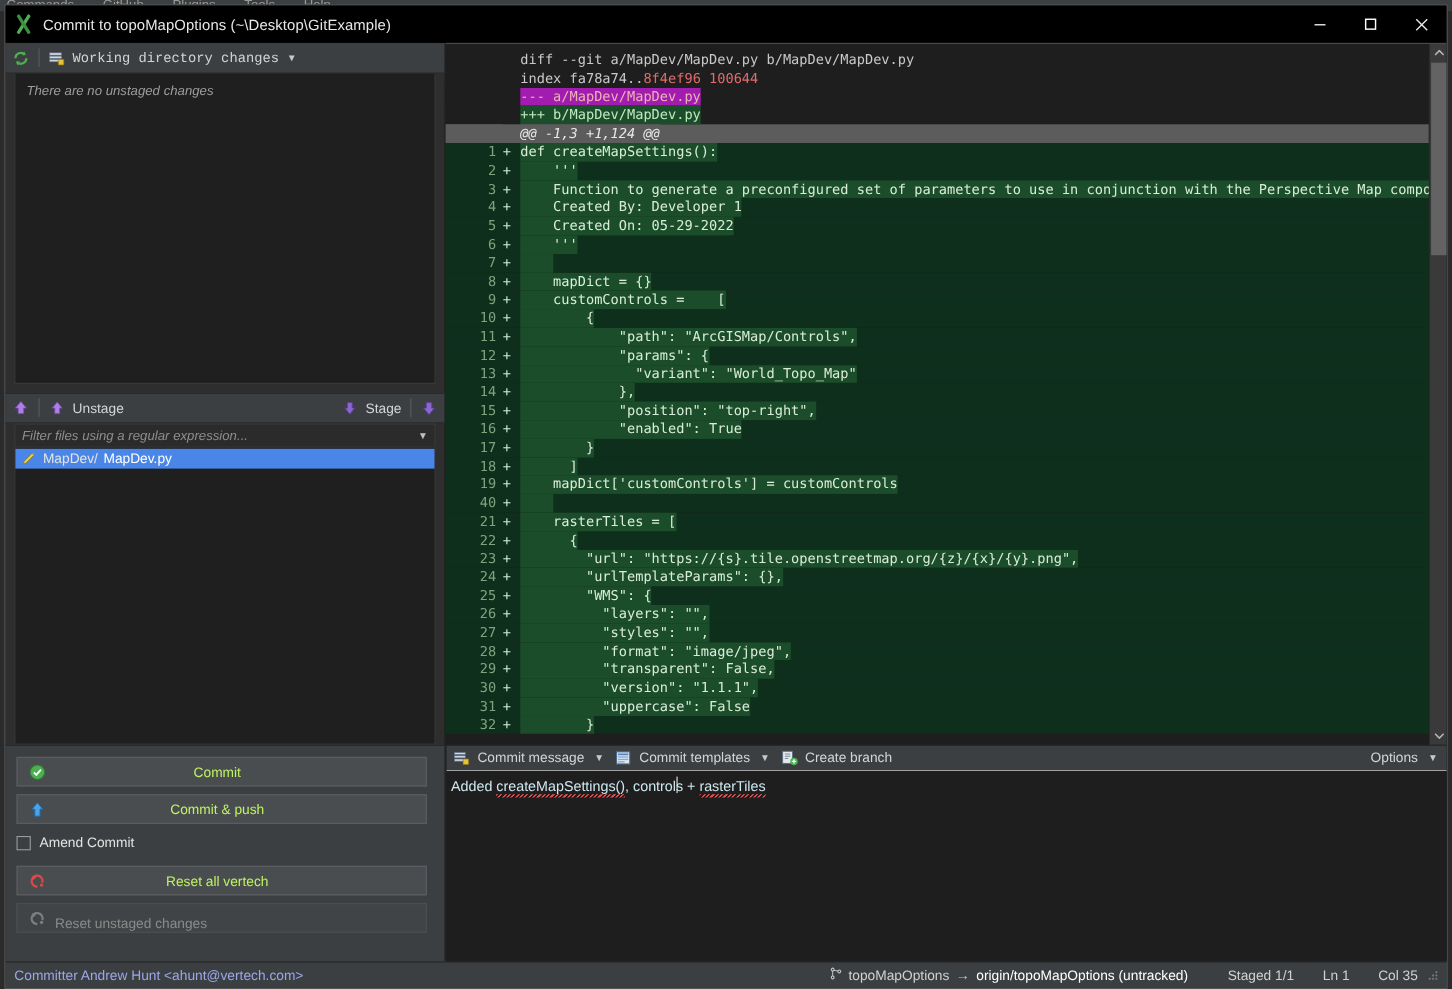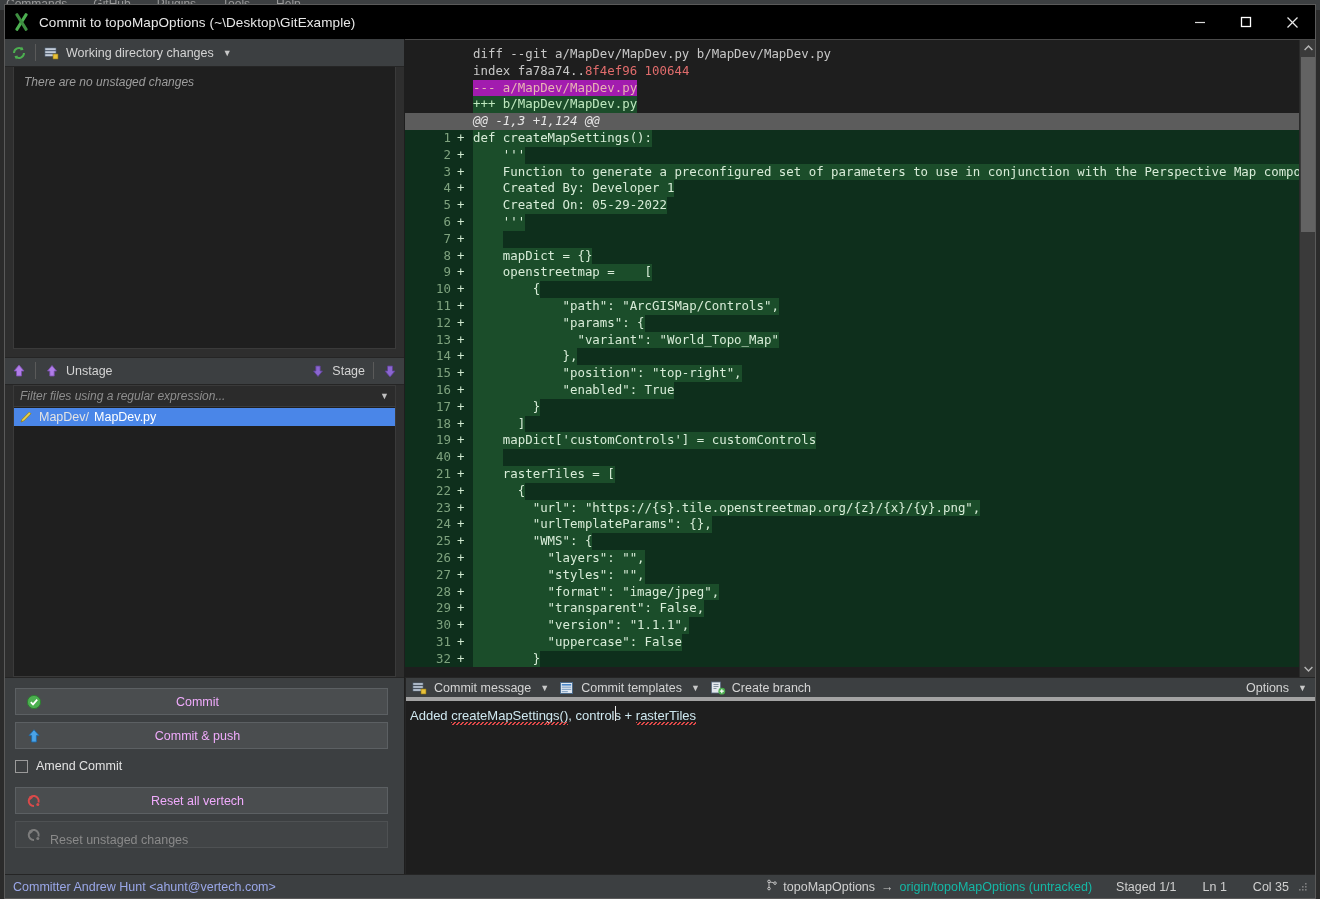--- a/index.html
+++ b/index.html
@@ -56,20 +56,21 @@
   #body { flex: 1 1 auto; display: flex; min-height: 0; }
 
   
   #left { width: 400px; flex: 0 0 400px; display: flex; flex-direction: column;
           background: #2e2e2e; border-right: 1px solid #1e1e1e; }
 
   .panel-toolbar {
     height: 28px; flex: 0 0 28px; background: #3c3f41;
     display: flex; align-items: center; padding: 0 6px; gap: 6px;
     border-bottom: 1px solid #252525;
+    font-family: Liberation Mono, monospace;
   }
   .tb-sep { width: 1px; height: 17px; background: #5a5a5a; margin: 0 2px; }
   .tb-label { color: #d4d4d4; font-size: 12.5px; white-space: nowrap; }
   .caret { color: #c8c8c8; font-size: 9px; margin-left: 3px; }
 
   
   .ico { width: 16px; height: 16px; flex: 0 0 16px; display: block; }
 
   #unstaged-list {
     flex: 1 1 auto; background: #1f1f1f; border: 1px solid #3a3a3a; border-top: none;
@@ -101,21 +102,21 @@
   }
   .file-dir { color: #e3e3e3; }
   .file-name { color: #ffffff; }
 
   
   #commit-actions {
     flex: 0 0 197px; background: #3c3f41; padding: 10px 16px 0 10px;
     border-top: 1px solid #252525; display: flex; flex-direction: column; gap: 7px;
   }
   .cbtn {
-    height: 27px; background: #4a4d4f; border: 1px solid #5c6063; color: #f0abfc;
+    height: 27px; background: #4a4d4f; border: 1px solid #5c6063; color: #bef264;
     font-size: 12.5px; display: flex; align-items: center; position: relative;
     padding-left: 10px;
   }
   .cbtn .btxt { width: 100%; text-align: center; padding-right: 18px; }
   .cbtn .bico { position: absolute; left: 10px; top: 5px; }
   .cbtn.disabled { color: #8a8a8a; border-color: #4e5153; background: #414446; align-items: flex-end; }
   .checkrow { display: flex; align-items: center; gap: 8px; height: 20px; }
   .checkbox {
     width: 13px; height: 13px; border: 1px solid #9a9a9a; background: #3c3f41; flex: 0 0 13px;
   }
@@ -158,42 +159,42 @@
   }
   .sb-arrow { width: 16px; height: 16px; display: flex; align-items: center; justify-content: center; color: #b6b6b6; }
   #diff-vthumb { position: absolute; left: 1px; top: 17px; width: 14px; height: 175px; background: #636363; }
   #diff-vscroll .bot { position: absolute; bottom: 0; left: 0; }
 
   
   #commit-msg-pane { flex: 0 0 197px; display: flex; flex-direction: column; background: #1e1e1e;
                      border-left: 1px solid #252525; }
   #msg-toolbar {
     height: 24px; flex: 0 0 24px; background: #3c3f41; display: flex; align-items: center;
-    gap: 6px; padding: 0 8px 0 6px; border-top: 1px solid #252525; border-bottom: 4px solid #a3a3a3;
+    gap: 6px; padding: 0 8px 0 6px; border-top: 1px solid #252525; border-bottom: 1px solid #a3a3a3;
   }
   #msg-toolbar .tb-label { font-size: 12.5px; }
   #msg-box { flex: 1 1 auto; background: #1e1e1e; padding: 5px 0 0 4px; position: relative; }
   #msg-text {
     color: #cfe8f0; font-size: 13px; position: relative; display: inline-block; white-space: pre;
   }
   .squiggle {
     position: absolute; height: 3px; bottom: -3px;
     background-image: repeating-linear-gradient(135deg,#e04a4a 0 1.4px, transparent 1.4px 2.8px);
   }
   #msg-caret { position: absolute; width: 1px; background: #e8e8e8; }
 
   
   #statusbar {
     height: 24px; flex: 0 0 24px; background: #3c3f41; display: flex; align-items: center;
     border-top: 1px solid #252525; font-size: 12.5px; color: #d0d0d0; padding: 0 4px 0 8px;
   }
   #committer { color: #9aa7e8; }
   .sb-item { white-space: nowrap; }
   .sb-branch { color: #d0d0d0; }
-  .sb-remote { color: #14b8a6; }
+  .sb-remote { color: #ffffff; }
   #grip { width: 12px; height: 12px; margin-left: 8px; margin-right: 2px; opacity: .7; }
 </style>
 </head>
 <body>
 
 <div id="bg-menubar">
   <span>Commands</span>
   <span>GitHub</span>
   <span>Plugins</span>
   <span>Tools</span>
@@ -359,21 +360,21 @@
             <div class="dline k-add-hdr"><span class="gut"></span><span class="sign"></span><span class="txt">+++ b/MapDev/MapDev.py</span></div>
             <div class="dline k-hunk"><span class="gut"></span><span class="sign"></span><span class="txt">@@ -1,3 +1,124 @@</span></div>
             <div class="dline k-plus"><span class="gut">1</span><span class="sign">+</span><span class="txt">def createMapSettings():</span></div>
             <div class="dline k-plus"><span class="gut">2</span><span class="sign">+</span><span class="txt">    '''</span></div>
             <div class="dline k-plus"><span class="gut">3</span><span class="sign">+</span><span class="txt">    Function to generate a preconfigured set of parameters to use in conjunction with the Perspective Map component</span></div>
             <div class="dline k-plus"><span class="gut">4</span><span class="sign">+</span><span class="txt">    Created By: Developer 1</span></div>
             <div class="dline k-plus"><span class="gut">5</span><span class="sign">+</span><span class="txt">    Created On: 05-29-2022</span></div>
             <div class="dline k-plus"><span class="gut">6</span><span class="sign">+</span><span class="txt">    '''</span></div>
             <div class="dline k-plus"><span class="gut">7</span><span class="sign">+</span><span class="txt">    </span></div>
             <div class="dline k-plus"><span class="gut">8</span><span class="sign">+</span><span class="txt">    mapDict = {}</span></div>
-            <div class="dline k-plus"><span class="gut">9</span><span class="sign">+</span><span class="txt">    openstreetmap =    [</span></div>
+            <div class="dline k-plus"><span class="gut">9</span><span class="sign">+</span><span class="txt">    customControls =    [</span></div>
             <div class="dline k-plus"><span class="gut">10</span><span class="sign">+</span><span class="txt">        {</span></div>
             <div class="dline k-plus"><span class="gut">11</span><span class="sign">+</span><span class="txt">            "path": "ArcGISMap/Controls",</span></div>
             <div class="dline k-plus"><span class="gut">12</span><span class="sign">+</span><span class="txt">            "params": {</span></div>
             <div class="dline k-plus"><span class="gut">13</span><span class="sign">+</span><span class="txt">              "variant": "World_Topo_Map"</span></div>
             <div class="dline k-plus"><span class="gut">14</span><span class="sign">+</span><span class="txt">            },</span></div>
             <div class="dline k-plus"><span class="gut">15</span><span class="sign">+</span><span class="txt">            "position": "top-right",</span></div>
             <div class="dline k-plus"><span class="gut">16</span><span class="sign">+</span><span class="txt">            "enabled": True</span></div>
             <div class="dline k-plus"><span class="gut">17</span><span class="sign">+</span><span class="txt">        }</span></div>
             <div class="dline k-plus"><span class="gut">18</span><span class="sign">+</span><span class="txt">      ]</span></div>
             <div class="dline k-plus"><span class="gut">19</span><span class="sign">+</span><span class="txt">    mapDict['customControls'] = customControls</span></div>
@@ -460,21 +461,21 @@
       <svg viewBox="0 0 16 16" width="12" height="12">
         <circle cx="4" cy="3.2" r="1.7" fill="none" stroke="#c8c8c8" stroke-width="1.3"></circle>
         <circle cx="4" cy="12.8" r="1.7" fill="none" stroke="#c8c8c8" stroke-width="1.3"></circle>
         <circle cx="12" cy="5.5" r="1.7" fill="none" stroke="#c8c8c8" stroke-width="1.3"></circle>
         <path d="M4 5 v6 M5.6 4.4 C9 4.4 10.4 5 10.4 5" fill="none" stroke="#c8c8c8" stroke-width="1.2"></path>
       </svg>
     </span>
     <span class="sb-item sb-branch">topoMapOptions</span>
     <span class="sb-item" style="margin:0 6px;color:#c8c8c8">→</span>
     <span class="sb-item sb-remote">origin/topoMapOptions (untracked)</span>
-    <span class="sb-item" style="margin-left:24px">Staged  1/1</span>
+    <span class="sb-item" style="margin-left:36px">Staged  1/1</span>
     <span class="sb-item" style="margin-left:26px">Ln  1</span>
     <span class="sb-item" style="margin-left:26px">Col  35</span>
     <span id="grip">
       <svg width="12" height="12" viewBox="0 0 12 12">
         <g fill="#9a9a9a">
           <rect x="8" y="2" width="1.6" height="1.6"></rect>
             <rect x="5" y="5" width="1.6" height="1.6"></rect>
           <rect x="8" y="5" width="1.6" height="1.6"></rect>
             <rect x="2" y="8" width="1.6" height="1.6"></rect>
           <rect x="5" y="8" width="1.6" height="1.6"></rect>

